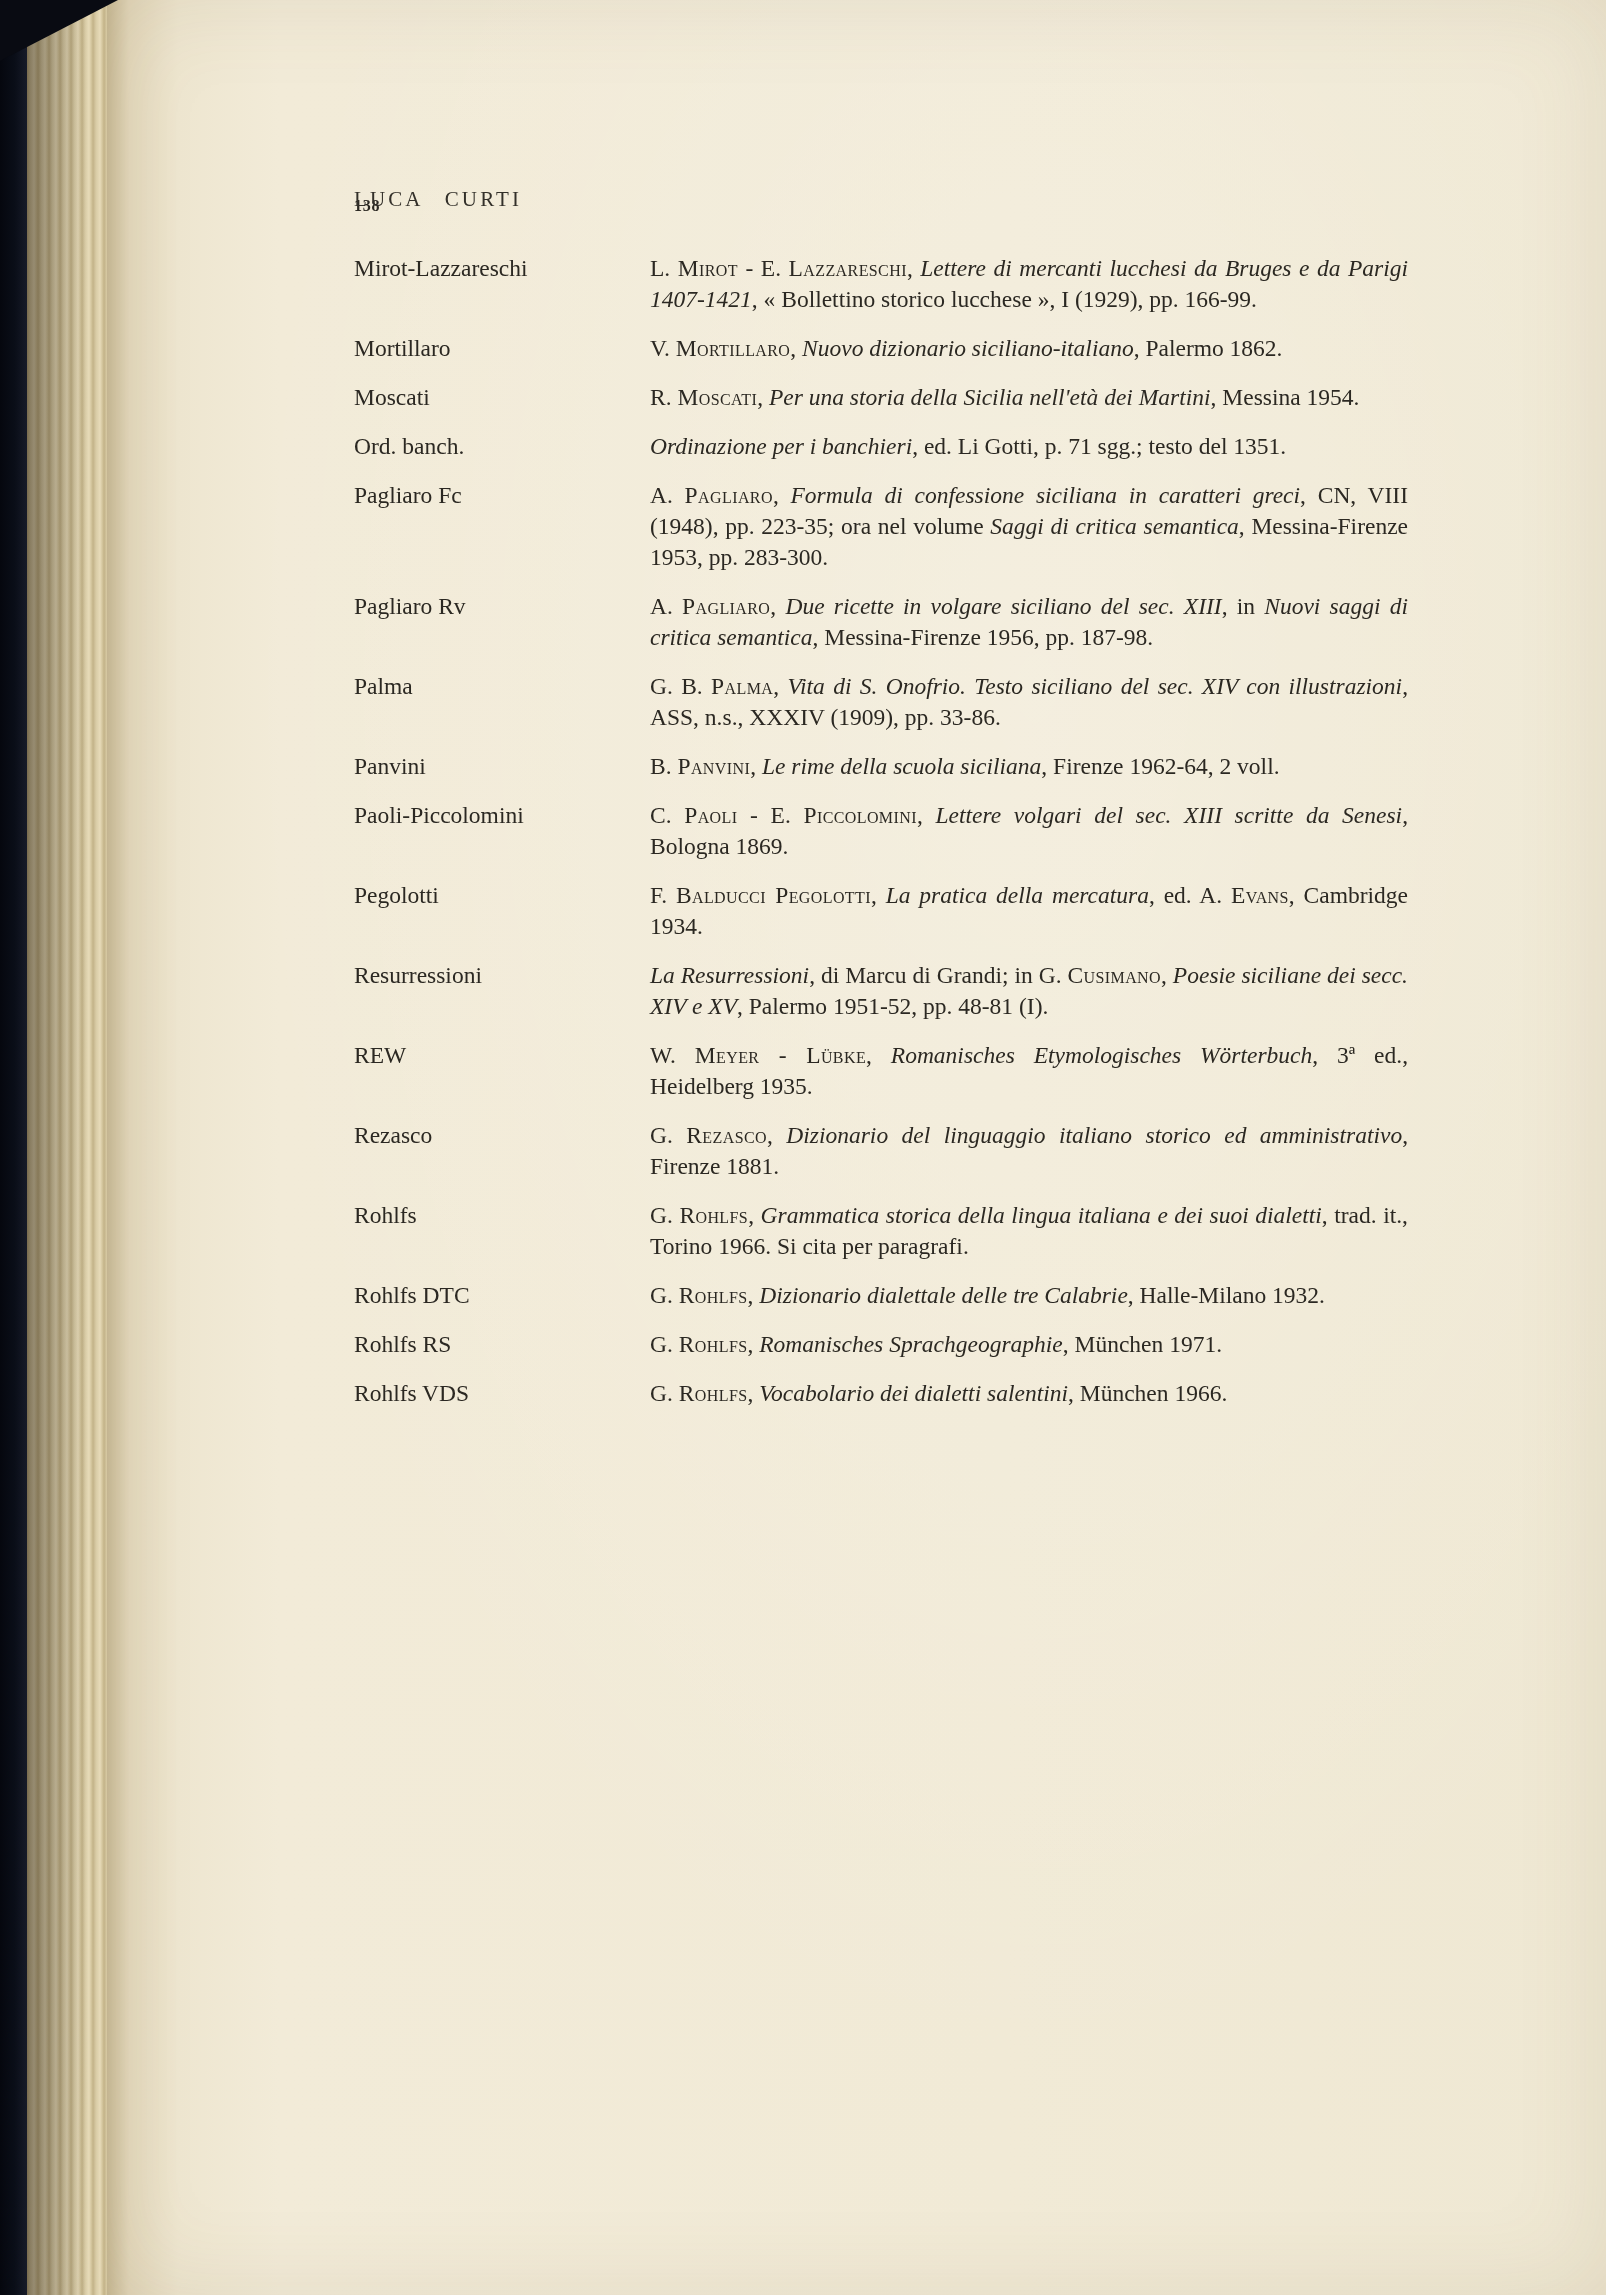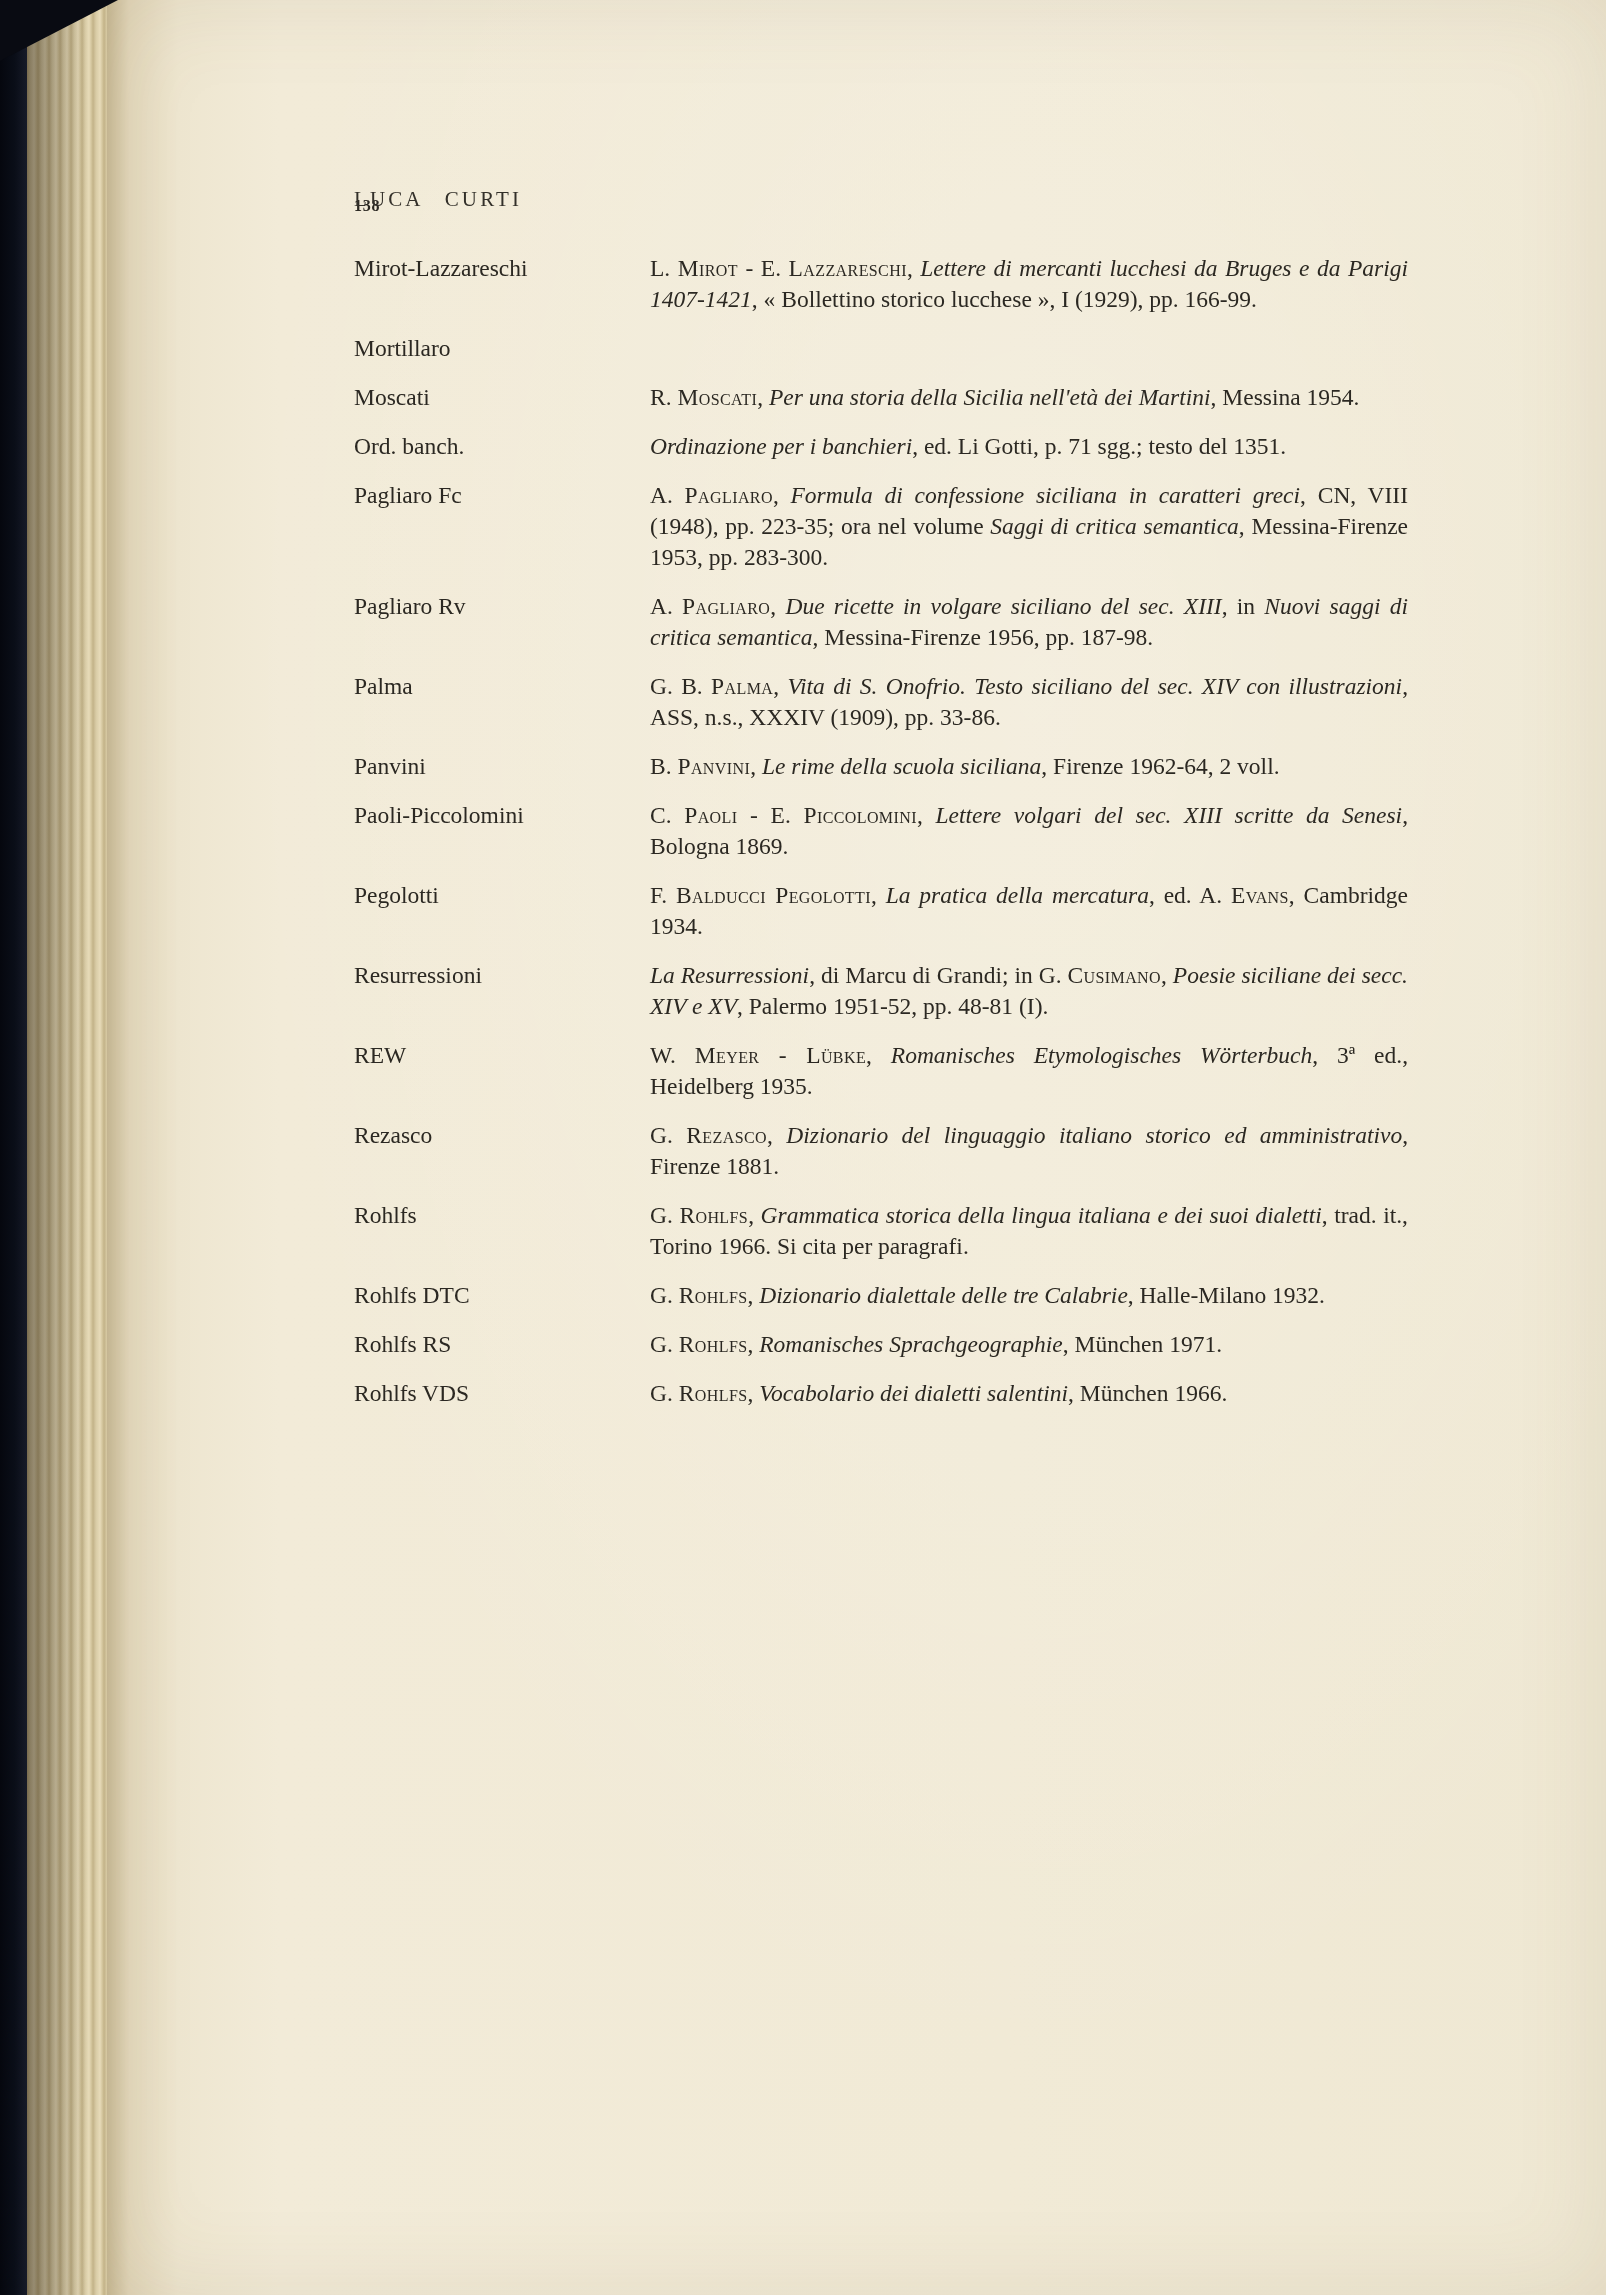--- a/index.html
+++ b/index.html
@@ -116,20 +116,21 @@
     </div>
 
     <div class="entries">
   <div class="entry">
     <div class="entry-label">Mirot-Lazzareschi</div>
     <div class="entry-text"><span class="seg-n">L. </span><span class="seg-sc">Mirot</span><span class="seg-n"> - E. </span><span class="seg-sc">Lazzareschi</span><span class="seg-n">, </span><span class="seg-i">Lettere di mercanti lucchesi da Bruges e da Parigi 1407-1421</span><span class="seg-n">, « Bollettino storico lucchese », I (1929), pp. 166-99.</span></div>
   </div>
 
   <div class="entry">
     <div class="entry-label">Mortillaro</div>
+    <div class="entry-text"><span class="seg-n">V. </span><span class="seg-sc">Mortillaro</span><span class="seg-n">, </span><span class="seg-i">Nuovo dizionario siciliano-italiano</span><span class="seg-n">, Palermo 1862.</span></div>
   </div>
 
   <div class="entry">
     <div class="entry-label">Moscati</div>
     <div class="entry-text"><span class="seg-n">R. </span><span class="seg-sc">Moscati</span><span class="seg-n">, </span><span class="seg-i">Per una storia della Sicilia nell'età dei Martini</span><span class="seg-n">, Messina 1954.</span></div>
   </div>
 
   <div class="entry">
     <div class="entry-label">Ord. banch.</div>
     <div class="entry-text"><span class="seg-i">Ordinazione per i banchieri</span><span class="seg-n">, ed. Li Gotti, p. 71 sgg.; testo del 1351.</span></div>

